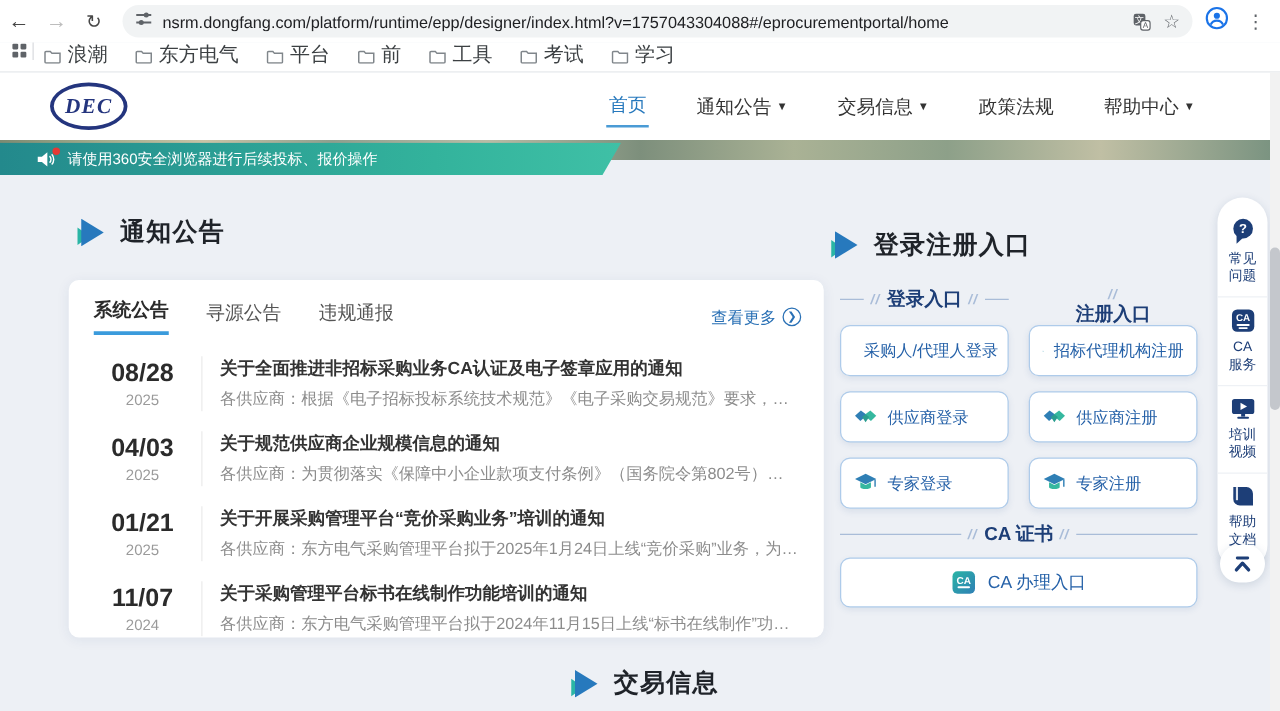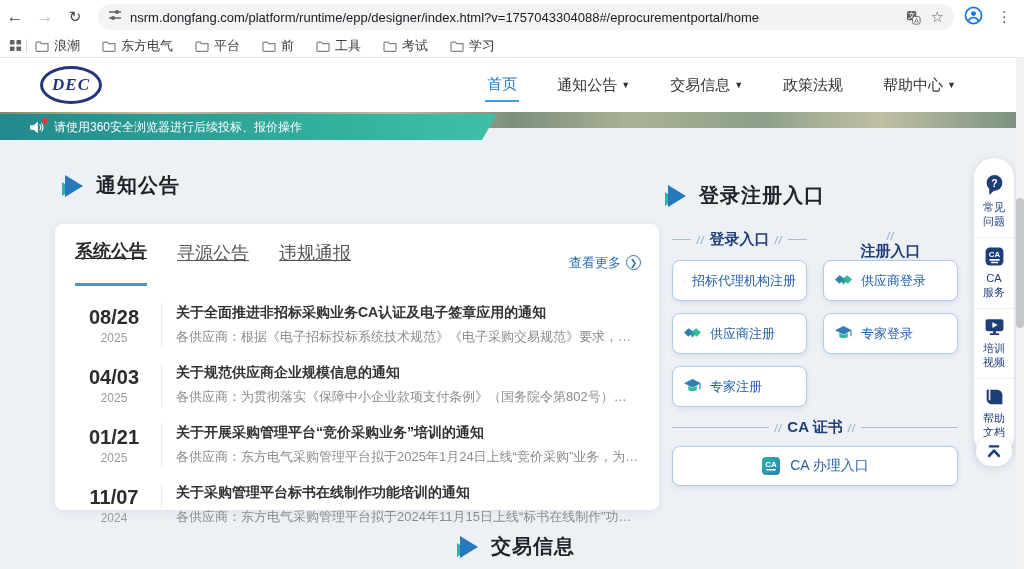--- a/index.html
+++ b/index.html
@@ -11,21 +11,21 @@
   .nav-btn { width:30px; text-align:center; font-size:17px; color:#474747; cursor:pointer; }
   .nav-btn.fwd { color:#bdbdbd; }
   .nav-btn.reload { font-size:15px; }
   .omnibox { flex:1; height:26px; margin:0 10px 0 8px; background:#f1f3f4; border-radius:14px; display:flex; align-items:center; padding:0 10px; }
   .omnibox .url-text { font-size:13px; color:#202124; white-space:nowrap; overflow:hidden; flex:1; margin-left:8px; }
   .omni-icon { display:flex; align-items:center; margin-left:10px; cursor:pointer; }
   .star { font-size:15px; color:#5f6368; }
   .chrome-right { display:flex; align-items:center; gap:14px; padding-right:12px; }
   .dots { font-size:15px; color:#5f6368; letter-spacing:0; cursor:pointer; }
 
-  .bookmarks { position:absolute; top:34px; left:0; width:1024px; height:24px; background:#fff; border-bottom:1px solid #e8eaed; display:flex; align-items:center; z-index:40; font-size:13px; color:#3c4043; }
+  .bookmarks { position:absolute; top:34px; left:0; width:1024px; height:24px; background:#fff; border-bottom:1px solid #e8eaed; display:flex; align-items:flex-start; z-index:40; font-size:16px; color:#3c4043; }
   .bm-sep { width:1px; height:14px; background:#dadce0; margin:0 8px 0 4px; }
   .bm-item { display:flex; align-items:center; gap:5px; margin-right:22px; cursor:pointer; white-space:nowrap; }
   .apps-grid { margin-left:9px; display:flex; }
 
   
   .site-header { position:absolute; top:58px; left:0; width:1024px; height:54px; background:#fff; display:flex; align-items:center; z-index:30; }
   .logo-wrap { display:flex; align-items:center; margin-left:40px; }
   .dec-oval { width:62px; height:38px; border:3px solid #24357e; border-radius:50%; display:flex; align-items:center; justify-content:center; color:#24357e; font-family:"Liberation Serif","DejaVu Serif",serif; font-style:italic; font-weight:bold; font-size:17px; letter-spacing:1px; }
   .company { margin-left:10px; }
   .company-cn { font-size:21px; font-weight:bold; color:#2040a0; letter-spacing:1px; }
@@ -45,21 +45,21 @@
   .speaker-wrap { position:relative; margin:0 10px 0 30px; display:flex; }
   .red-dot { position:absolute; top:-3px; right:-4px; width:6px; height:6px; border-radius:50%; background:#e53935; }
 
   
   .sec-header { position:absolute; display:flex; align-items:center; gap:12px; z-index:10; }
   .sec-title { font-size:20px; font-weight:bold; color:#1f2329; letter-spacing:1px; }
 
   
   .card { position:absolute; left:55px; top:224px; width:604px; height:286px; background:#fff; border-radius:8px; box-shadow:0 2px 10px rgba(30,60,110,.07); z-index:10; }
   .tabs-row { display:flex; align-items:center; padding:15px 18px 9px 20px; }
-  .tab { font-size:18px; color:#555; margin-right:30px; cursor:pointer; padding-bottom:20px;text-decoration:underline; }
+  .tab { font-size:15px; color:#555; margin-right:30px; cursor:pointer; padding-bottom:7px; }
   .tab.active { color:#2b2b2b; font-weight:bold; border-bottom:3px solid #3a9bdc; }
   .view-more { margin-left:auto; display:flex; align-items:center; gap:5px; color:#2970b5; font-size:13px; cursor:pointer; }
   .vm-circle { width:15px; height:15px; border:1px solid #2970b5; border-radius:50%; font-size:9px; display:flex; align-items:center; justify-content:center; }
   .n-item { display:flex; align-items:center; height:60px; padding:0 20px 0 20px; cursor:pointer; }
   .n-date { width:78px; text-align:center; flex-shrink:0; }
   .n-date .d { font-size:20px; font-weight:bold; color:#2b2b2b; }
   .n-date .y { font-size:12px; color:#9a9a9a; margin-top:2px; }
   .n-div { width:1px; height:44px; background:#ececec; margin:0 14px 0 8px; flex-shrink:0; }
   .n-body { overflow:hidden; }
   .n-title { font-size:14px; font-weight:bold; color:#333; white-space:nowrap; overflow:hidden; text-overflow:ellipsis; }
@@ -319,20 +319,35 @@
         <rect x="12.5" y="8" width="5" height="10" rx="0.8" fill="#35b89f"></rect>
         <g fill="#fff">
           <rect x="5" y="5.5" width="2" height="2"></rect>
           <rect x="8.5" y="5.5" width="2" height="2"></rect>
           <rect x="5" y="9" width="2" height="2"></rect>
           <rect x="8.5" y="9" width="2" height="2"></rect>
           <rect x="5" y="12.5" width="2" height="2"></rect>
           <rect x="8.5" y="12.5" width="2" height="2"></rect>
         </g>
       </svg>
+    <span>采购人/代理人登录</span>
+  </div>
+  <div class="entry-btn">
+    <svg width="18" height="18" viewBox="0 0 20 20">
+        <rect x="3" y="3" width="9" height="15" rx="1" fill="#2f7fb5"></rect>
+        <rect x="12.5" y="8" width="5" height="10" rx="0.8" fill="#35b89f"></rect>
+        <g fill="#fff">
+          <rect x="5" y="5.5" width="2" height="2"></rect>
+          <rect x="8.5" y="5.5" width="2" height="2"></rect>
+          <rect x="5" y="9" width="2" height="2"></rect>
+          <rect x="8.5" y="9" width="2" height="2"></rect>
+          <rect x="5" y="12.5" width="2" height="2"></rect>
+          <rect x="8.5" y="12.5" width="2" height="2"></rect>
+        </g>
+      </svg>
     <span>招标代理机构注册</span>
   </div>
   <div class="entry-btn">
     <svg width="19" height="17" viewBox="0 0 20 18">
         <path d="M1 8 L6 3.5 L10.5 7 L9 9.5 L5.5 12.5 Z" fill="#2f7fb5"></path>
         <path d="M19 8 L14 3.5 L9.5 7 L11 9.5 L14.5 12.5 Z" fill="#35b89f"></path>
         <path d="M7 9 L10 6.8 L13 9 L10 13.5 Z" fill="#2a9d8f"></path>
       </svg>
     <span>供应商登录</span>
   </div>

